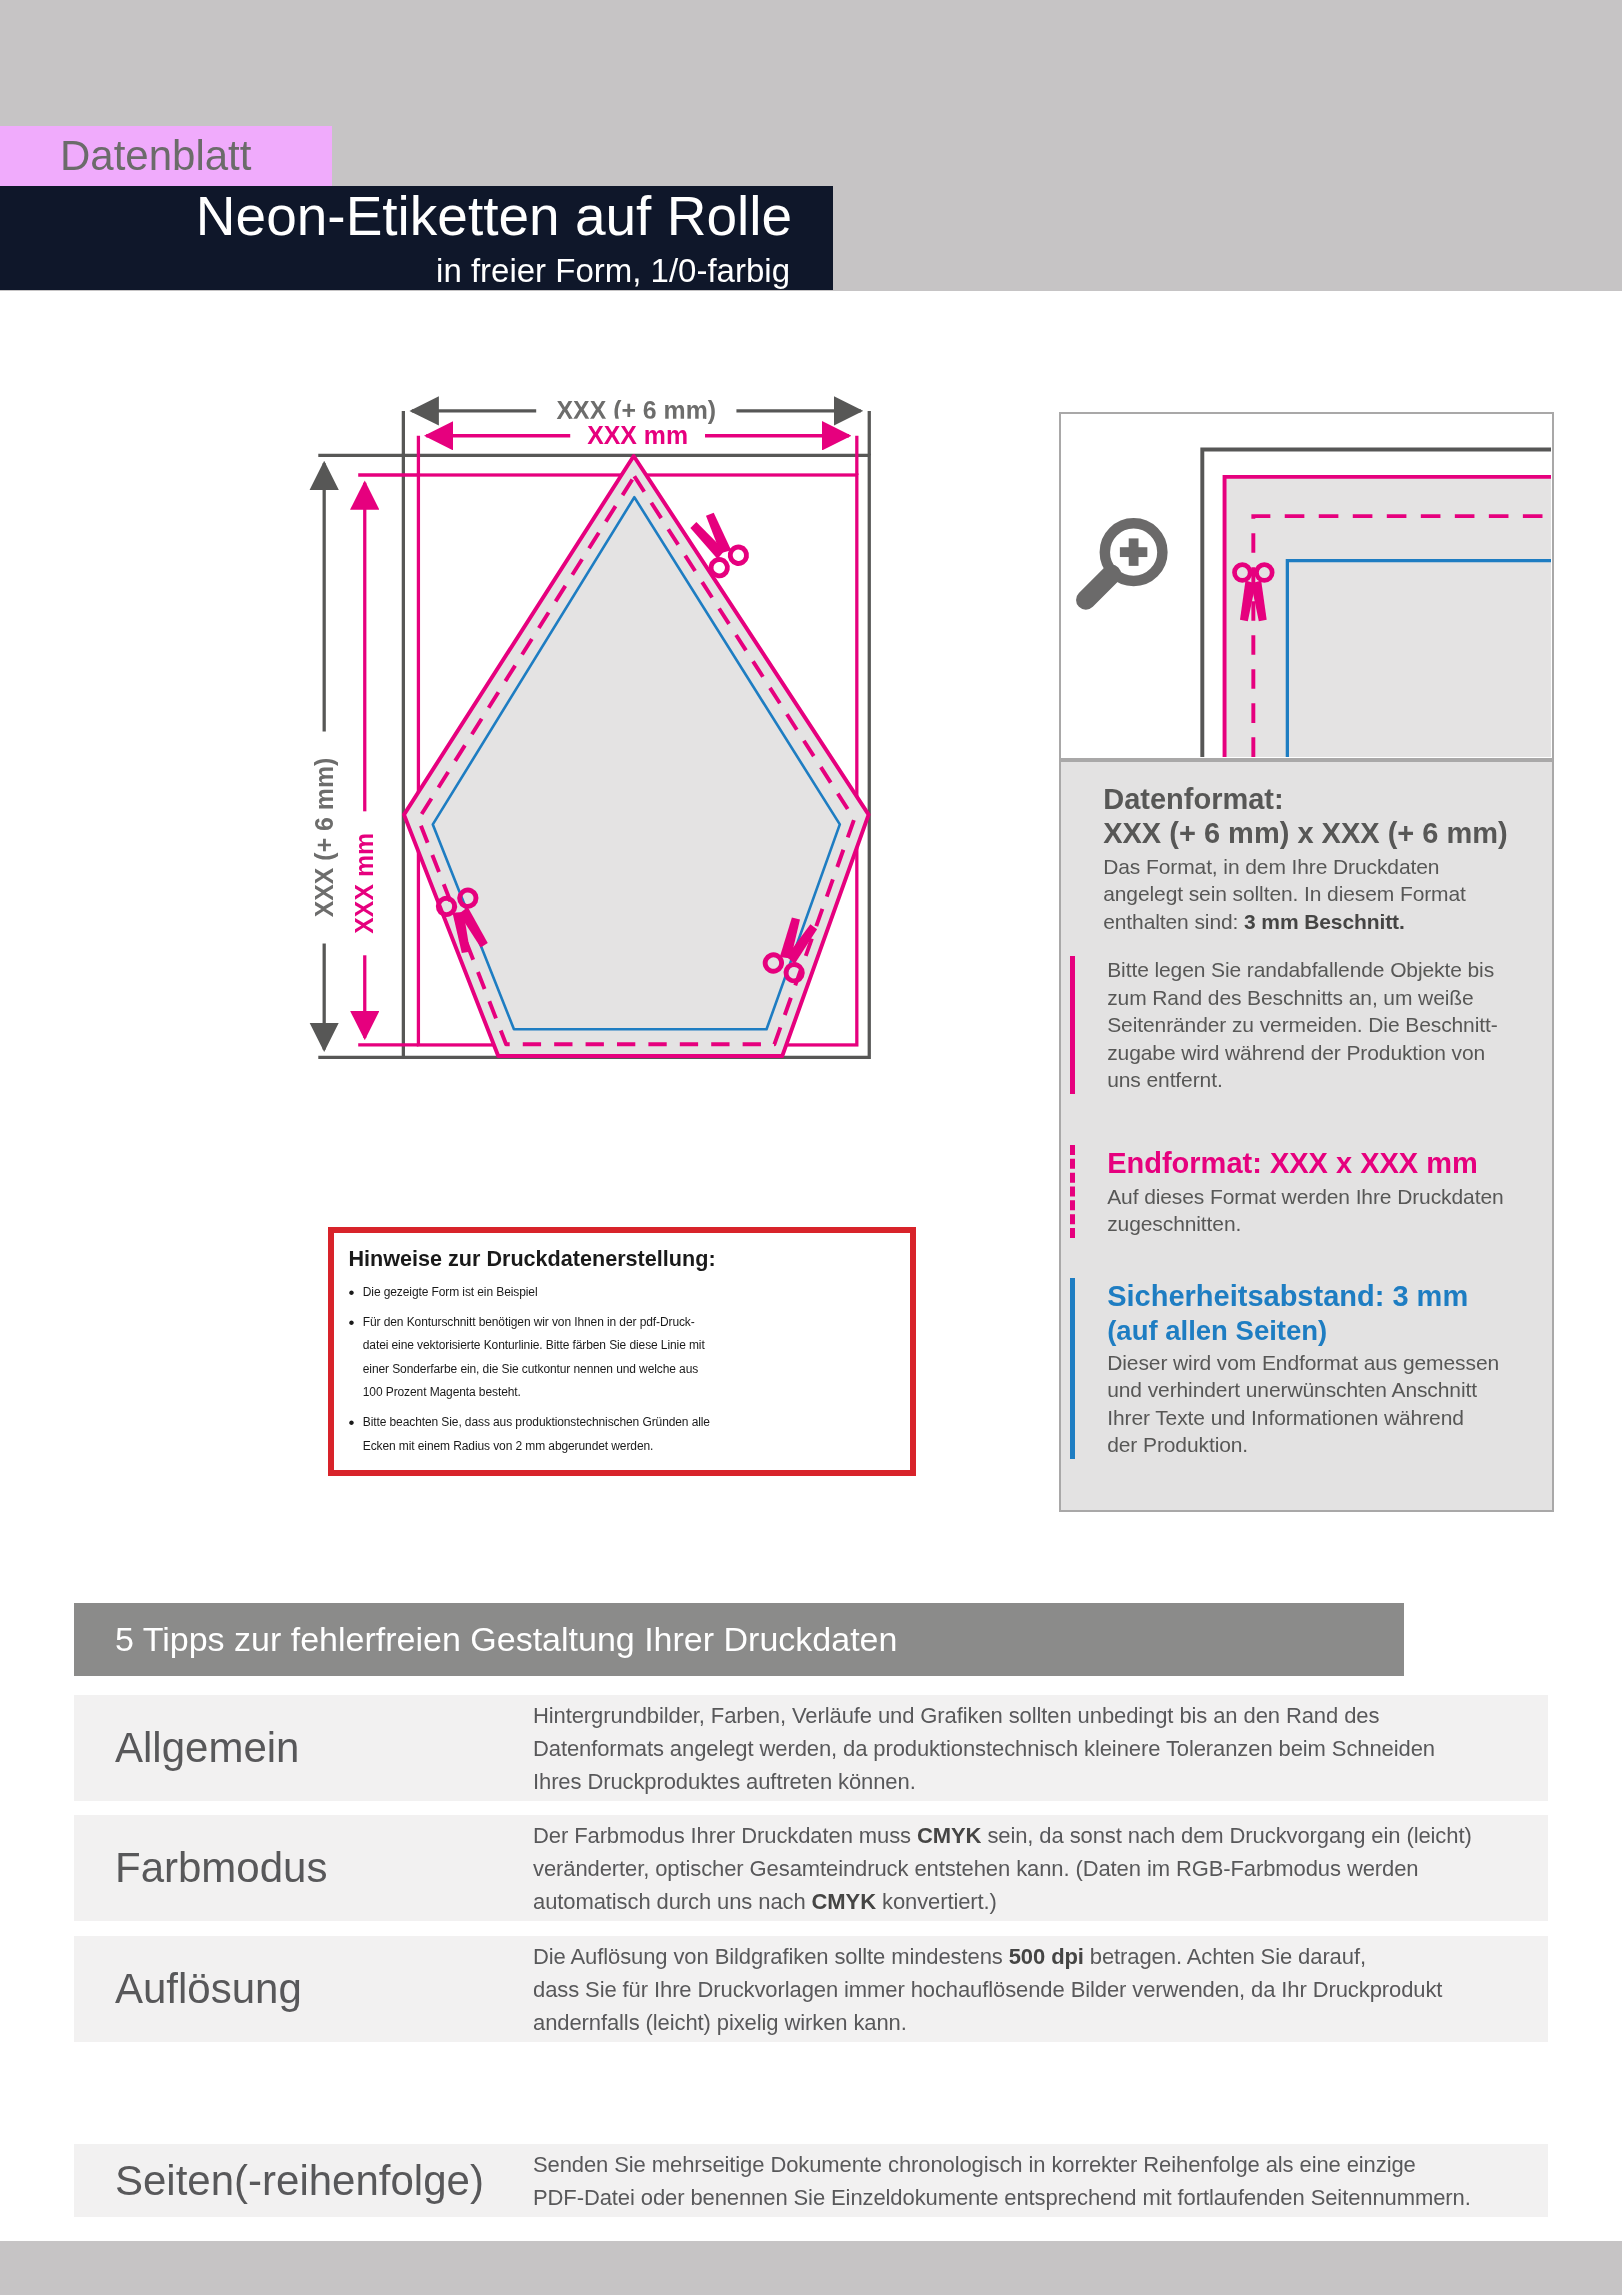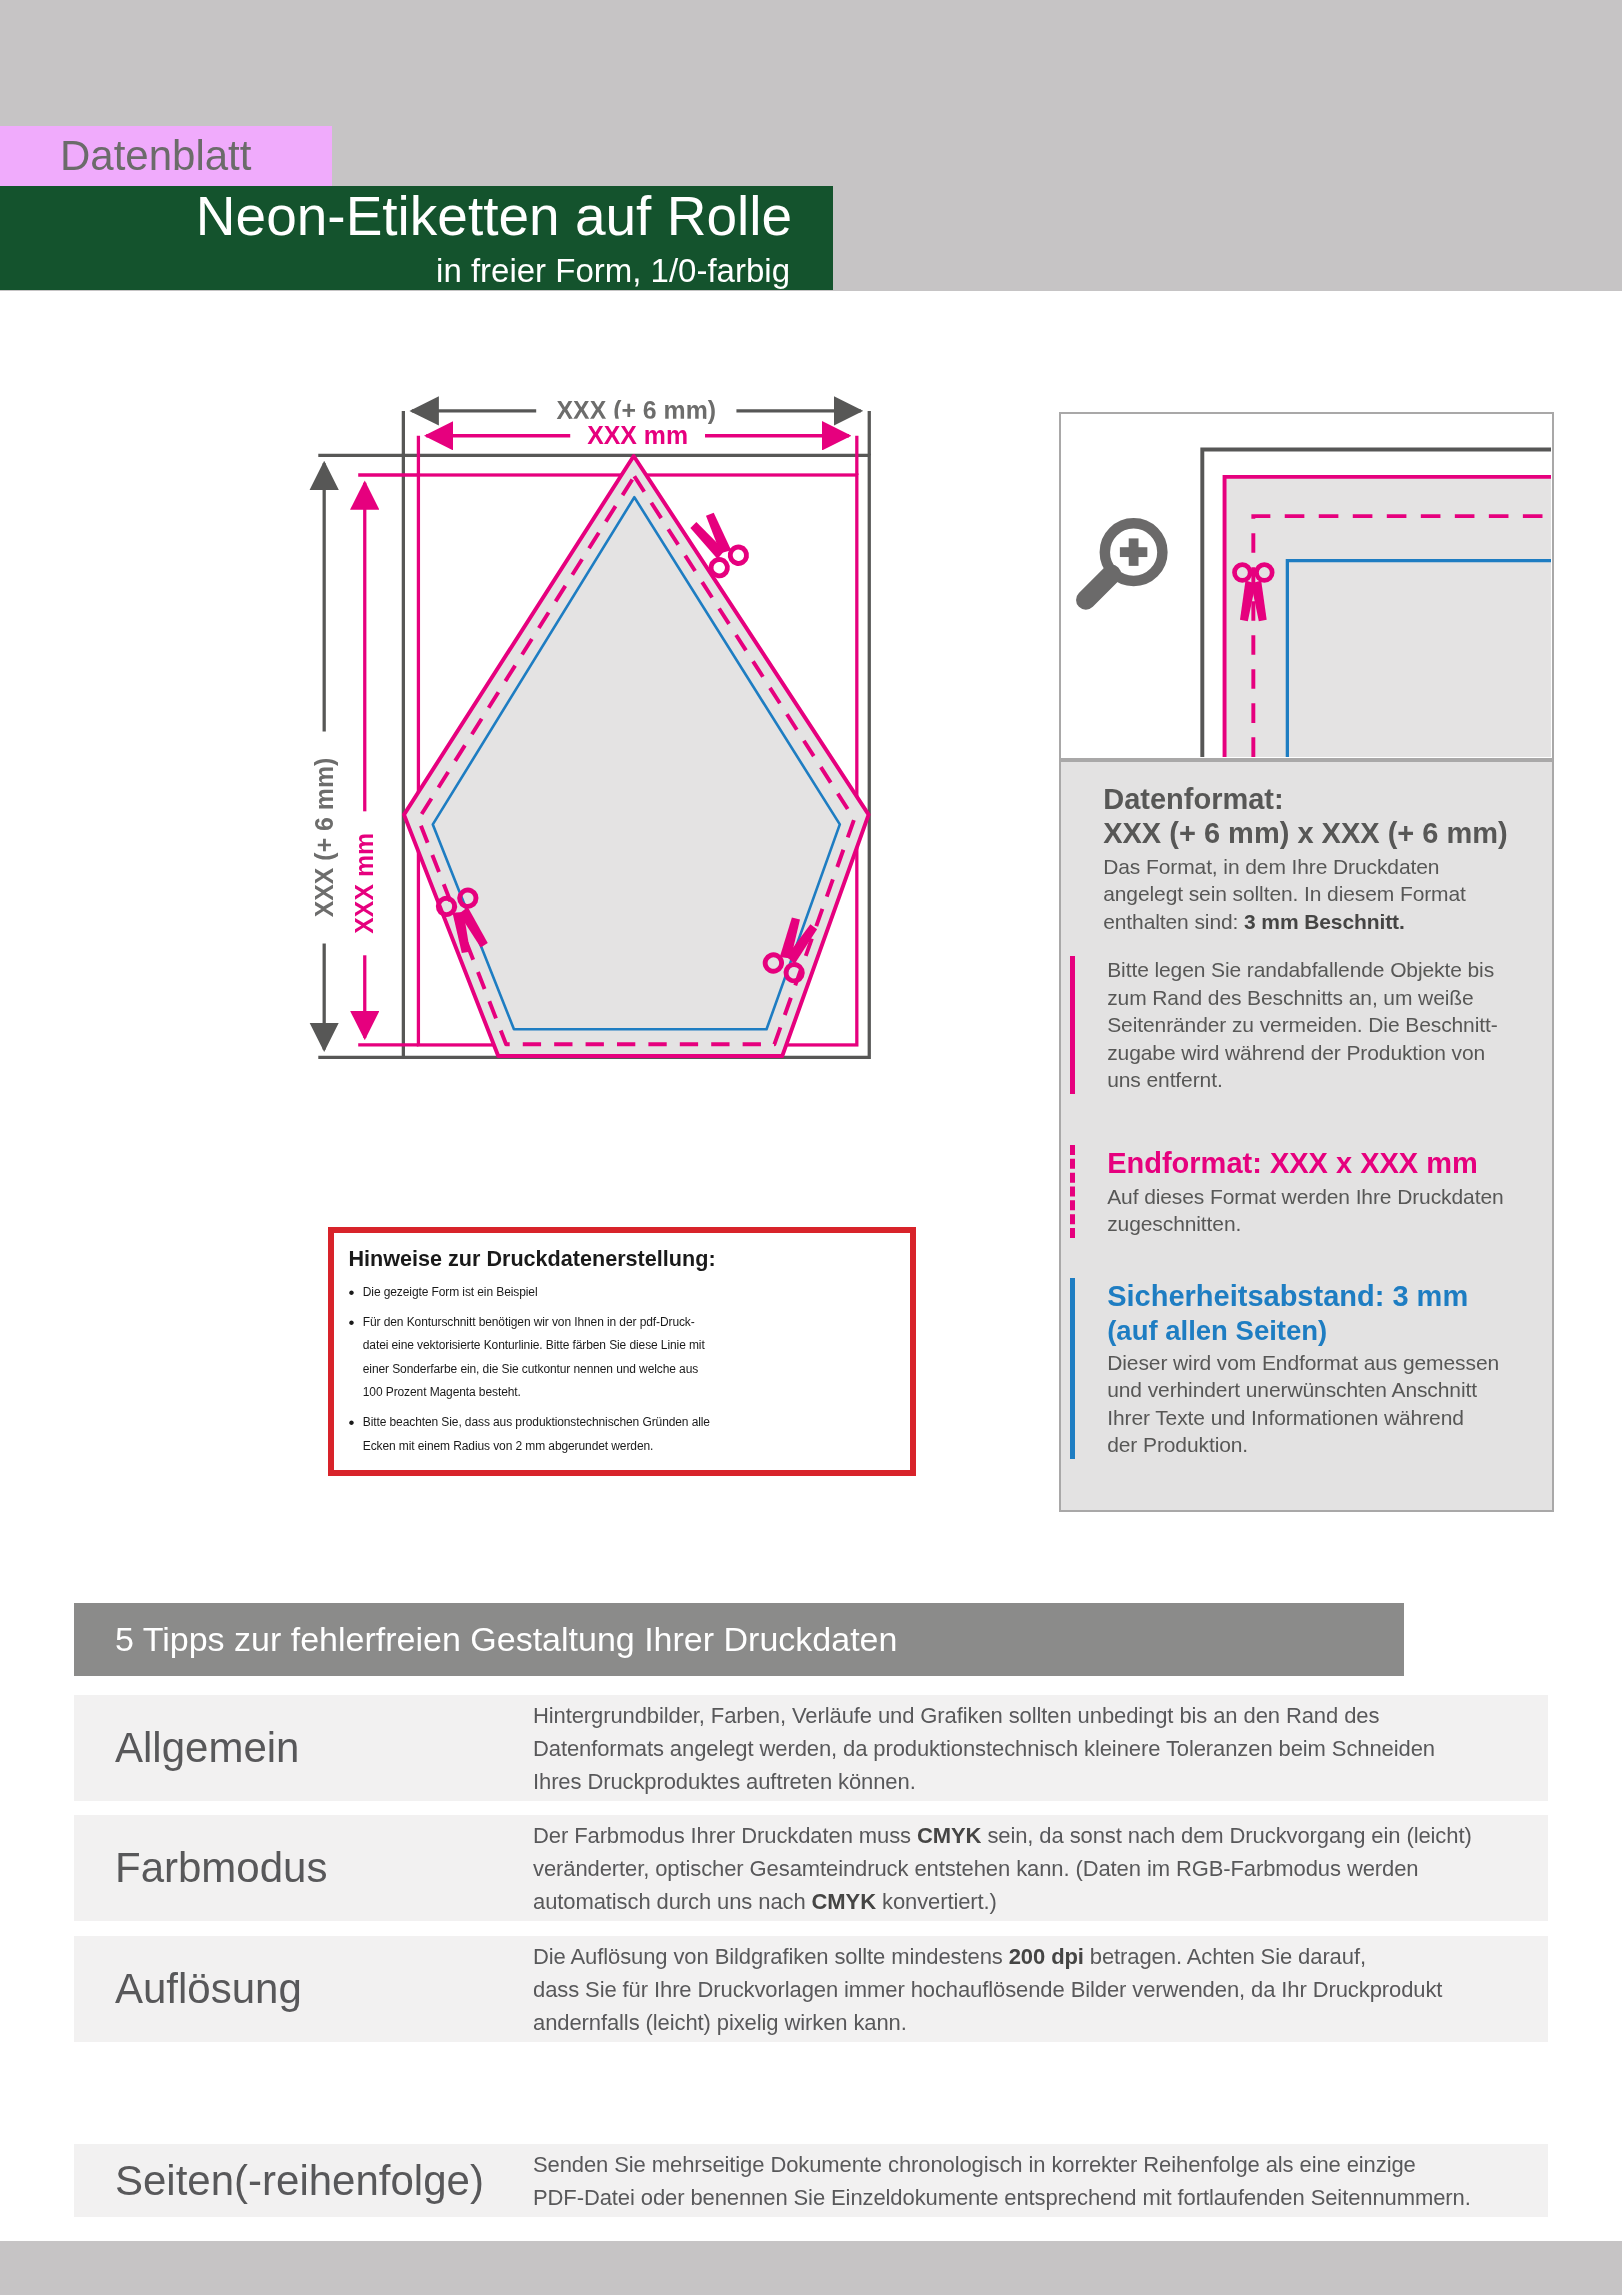--- a/index.html
+++ b/index.html
@@ -5,21 +5,21 @@
   html,body{margin:0;padding:0;background:#ffffff;}
   #page{position:relative;width:1623px;height:2295px;background:#ffffff;overflow:hidden;
         font-family:"Liberation Sans",sans-serif;}
   .abs{position:absolute;}
 
   
   #band-top{left:0;top:0;width:1623px;height:291px;background:#c6c4c5;}
   #datenblatt-box{left:0;top:126px;width:332px;height:60px;background:#f0abfc;
                   display:flex;align-items:center;}
   #datenblatt-box span{margin-left:60px;font-size:42px;color:#6b6b6a;}
-  #title-banner{left:0;top:186px;width:833px;height:104px;background:#14532d;
+  #title-banner{left:0;top:186px;width:833px;height:104px;background:#0f172a;
                 display:flex;flex-direction:column;align-items:flex-end;justify-content:center;}
   #title-banner .t1{font-size:55px;color:#ffffff;line-height:1;margin-right:41px;}
   #title-banner .t2{font-size:33px;color:#ffffff;line-height:1;margin:9.2px 43px 0 0;}
 
   
   #notes-box{left:328px;top:1227px;width:588px;height:249px;background:#ffffff;
              border:6.5px solid #d8232a;box-sizing:border-box;padding:13px 3.9px 0 14.4px;}
   #notes-box .nt{font-size:21.6px;font-weight:bold;color:#1a1a1a;margin-bottom:9.2px;}
   .bullet{display:flex;margin-bottom:5.9px;}
   .bullet .dot{width:14.4px;font-size:17px;color:#1a1a1a;line-height:23.6px;flex:none;}
@@ -208,21 +208,21 @@
 Ihres Druckproduktes auftreten können.</span></div>
   </div>
   <div class="abs tip-row" id="row-1">
     <div class="tip-label">Farbmodus</div>
     <div class="tip-text"><span>Der Farbmodus Ihrer Druckdaten muss </span><b>CMYK</b><span> sein, da sonst nach dem Druckvorgang ein (leicht)
 veränderter, optischer Gesamteindruck entstehen kann. (Daten im RGB-Farbmodus werden
 automatisch durch uns nach </span><b>CMYK</b><span> konvertiert.)</span></div>
   </div>
   <div class="abs tip-row" id="row-2">
     <div class="tip-label">Auflösung</div>
-    <div class="tip-text"><span>Die Auflösung von Bildgrafiken sollte mindestens </span><b>200 dpi</b><span> betragen. Achten Sie darauf,
+    <div class="tip-text"><span>Die Auflösung von Bildgrafiken sollte mindestens </span><b>500 dpi</b><span> betragen. Achten Sie darauf,
 dass Sie für Ihre Druckvorlagen immer hochauflösende Bilder verwenden, da Ihr Druckprodukt
 andernfalls (leicht) pixelig wirken kann.</span></div>
   </div>
   <div class="abs tip-row" id="row-4">
     <div class="tip-label">Seiten(-reihenfolge)</div>
     <div class="tip-text"><span>Senden Sie mehrseitige Dokumente chronologisch in korrekter Reihenfolge als eine einzige
 PDF-Datei oder benennen Sie Einzeldokumente entsprechend mit fortlaufenden Seitennummern.</span></div>
   </div>
 
   <div class="abs" id="band-bottom"></div>

